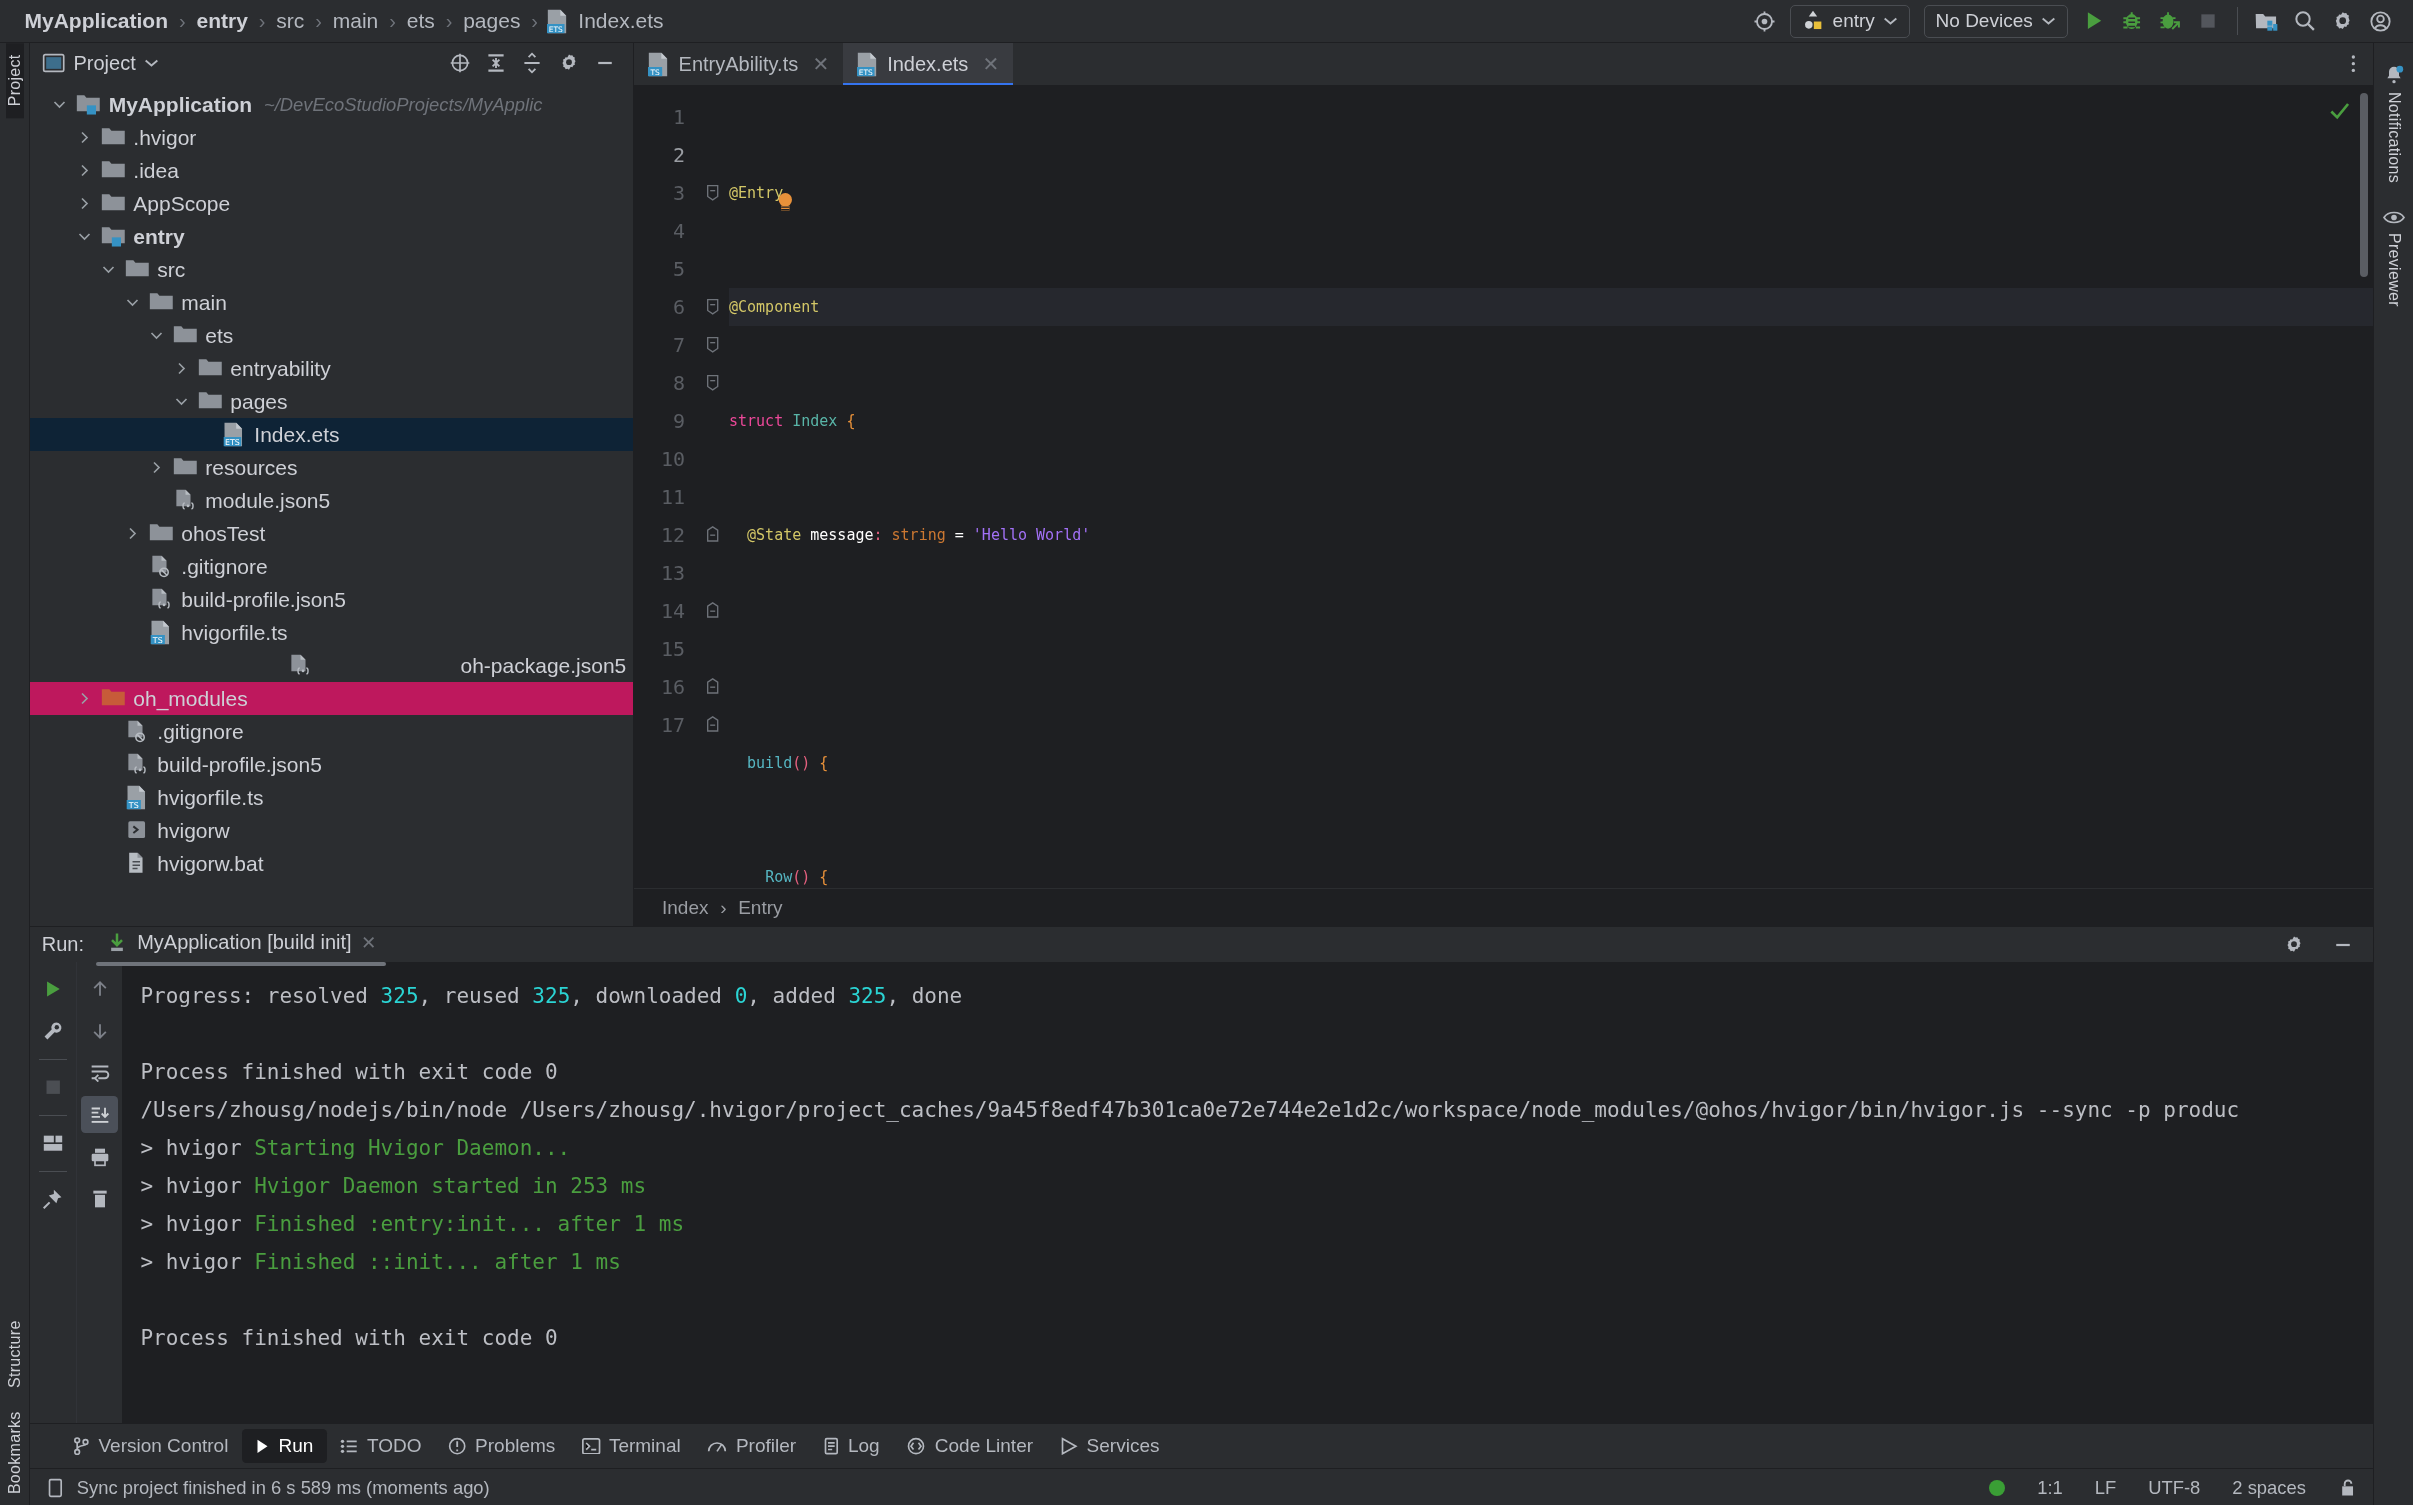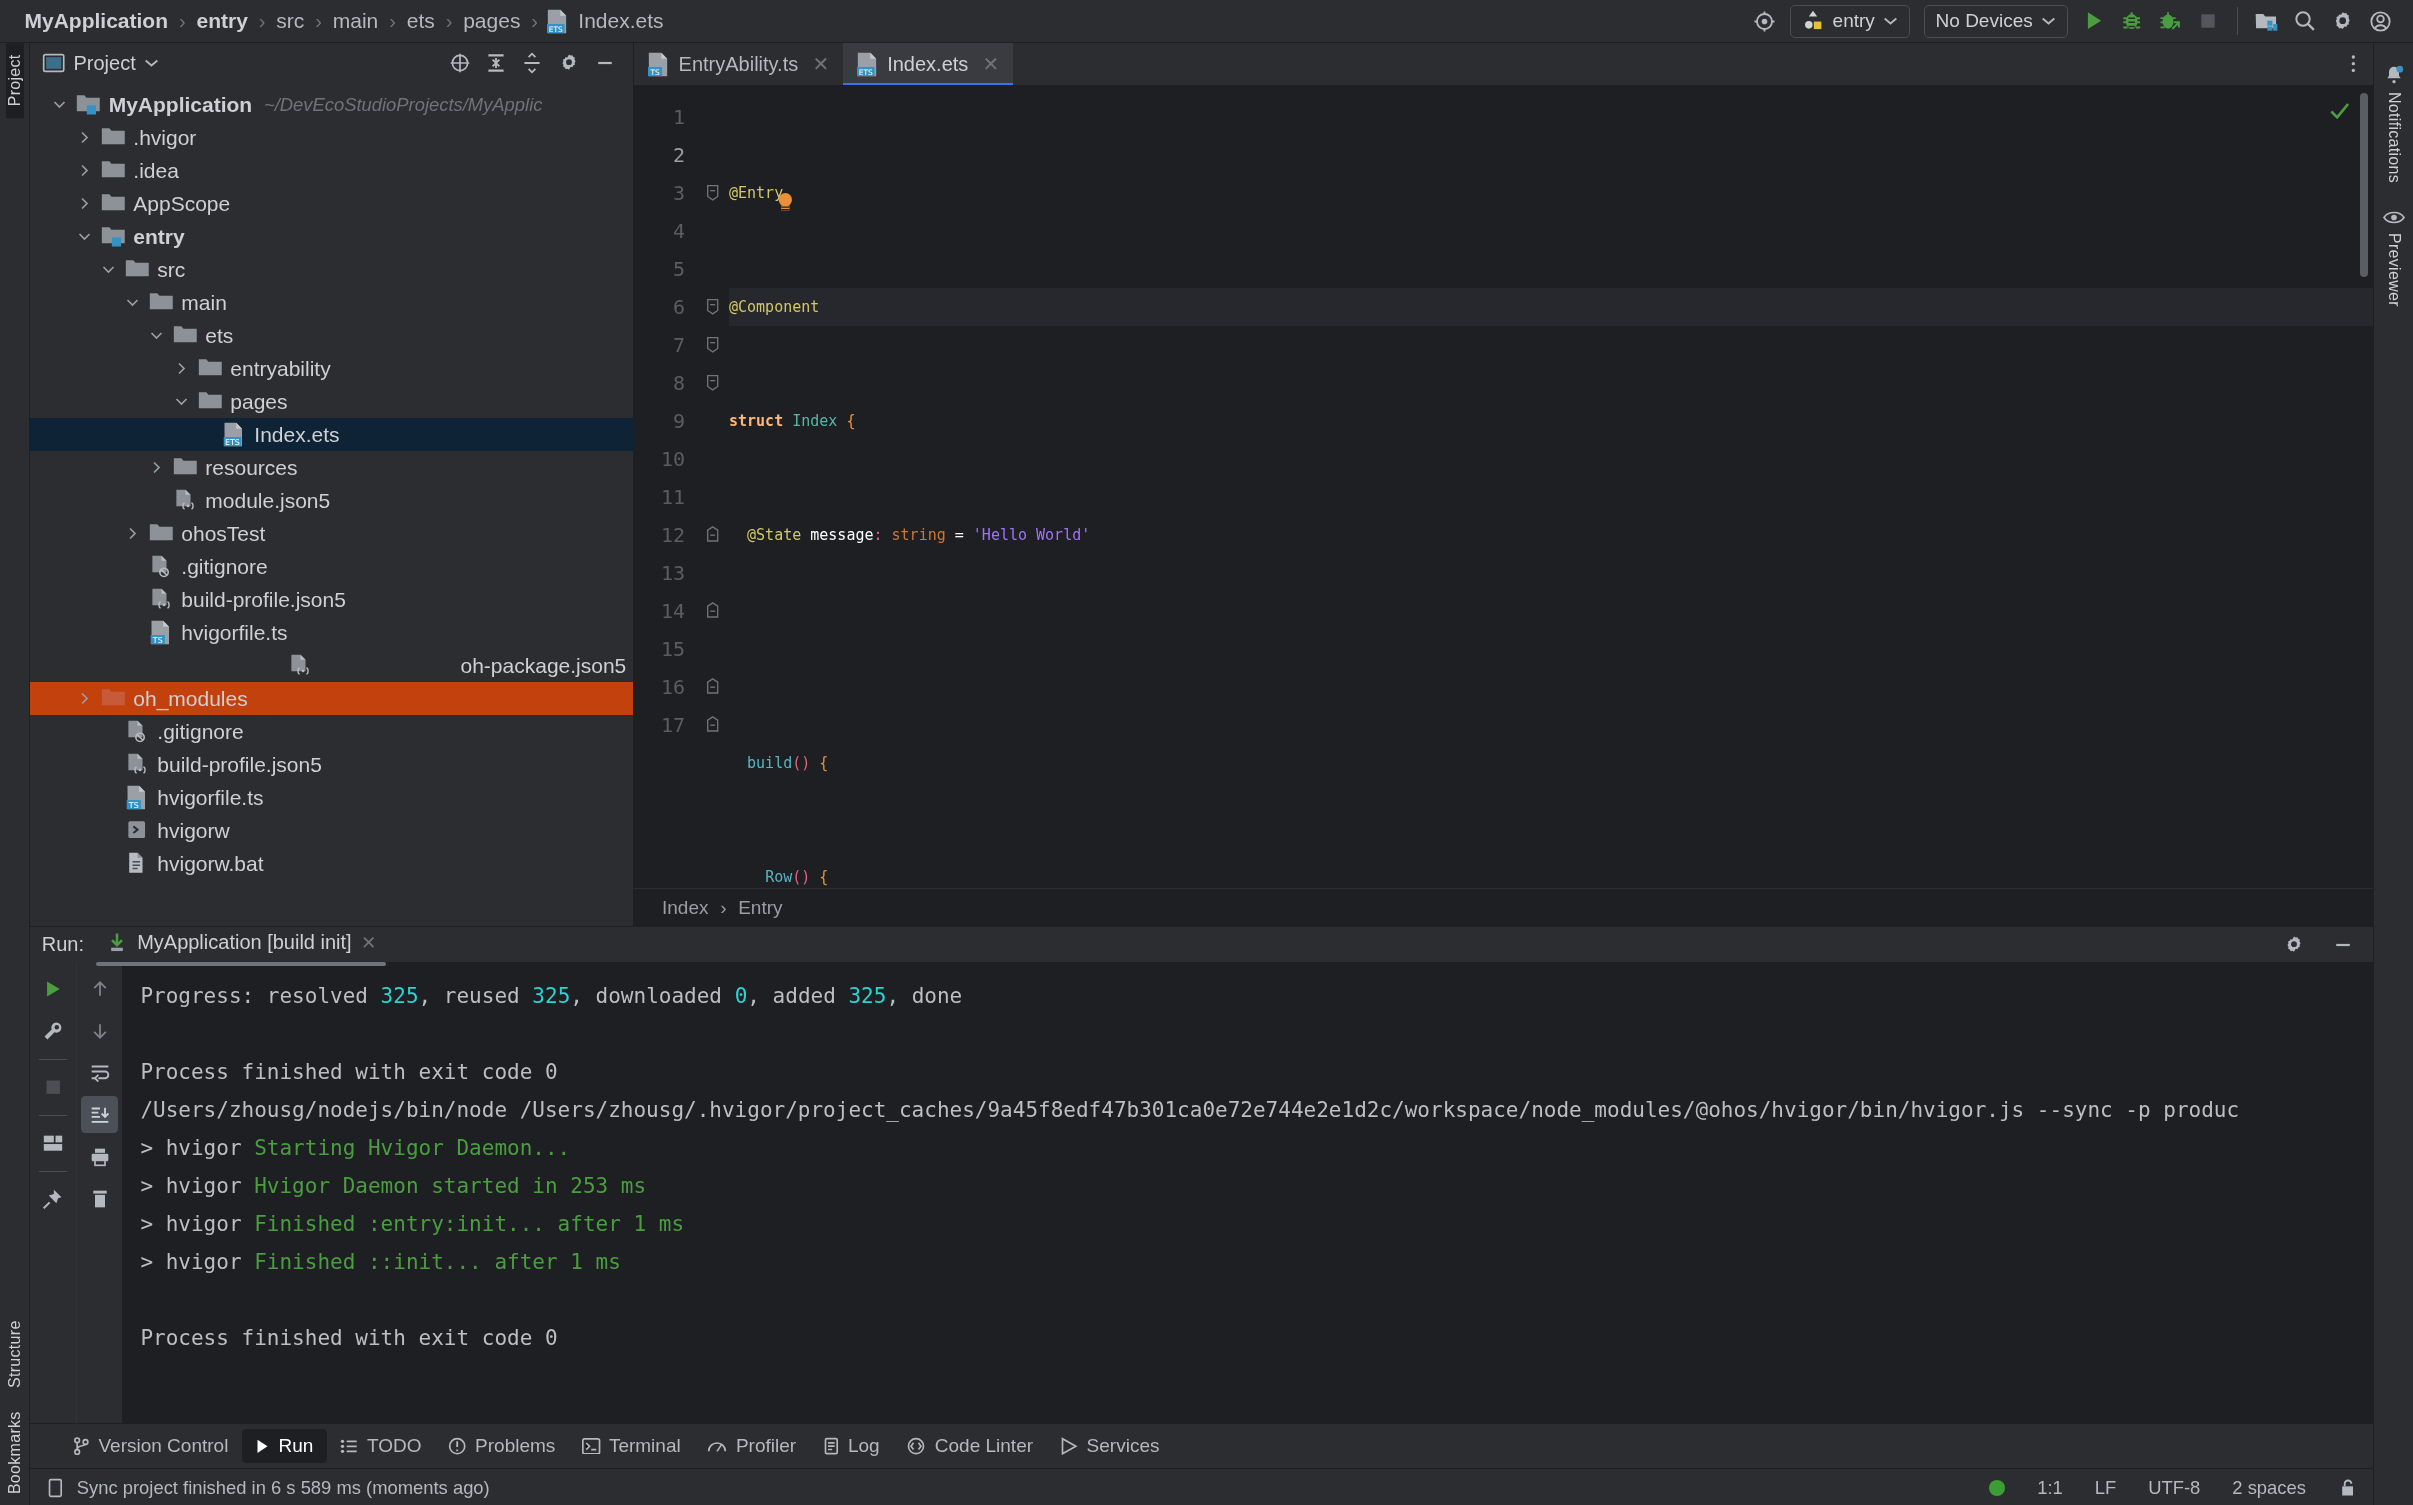--- a/index.html
+++ b/index.html
@@ -49,21 +49,21 @@
   .project-panel { width:604px; background:#2b2d30; display:flex; flex-direction:column;
     border-right:0.8px solid #1e1f22; flex:none; }
   .pp-head { height:40px; display:flex; align-items:center; padding:0 11.7px; gap:8.4px; flex:none; }
   .pp-title { font-size:20px; color:#ced0d6; }
   .pp-tools { margin-left:auto; display:flex; align-items:center; gap:3.3px; }
   .pp-tool { width:33px; height:33px; display:flex; align-items:center; justify-content:center;
     border-radius:4.2px; }
   .tree { flex:1; overflow:hidden; padding-top:5px; font-size:21px; }
   .trow { height:33px; display:flex; align-items:center; white-space:nowrap; padding-right:6.7px; }
   .trow.sel { background:#0e2336; }
-  .trow.hl { background:#c2410c; }
+  .trow.hl { background:#be185d; }
   .arrow { width:22px; display:flex; align-items:center; justify-content:center; flex:none; }
   .arrow svg { display:block; }
   .tlabel { color:#ced0d6; margin-left:7.5px; }
   .tlabel.bold { font-weight:bold; }
   .tpath { color:#6f737a; font-size:18.4px; margin-left:11.7px; font-style:italic; }
   .ico { width:25px; height:25px; flex:none; position:relative; display:inline-block; }
 
   
   .editor { flex:1; display:flex; flex-direction:column; min-width:0; background:#1e1f22; }
   .tabs { height:43px; background:#2b2d30; display:flex; align-items:stretch; flex:none;
@@ -84,21 +84,21 @@
   .gutter div.cur { color:#9a9da3; }
   .folds { width:33px; flex:none; padding-top:11.7px; position:relative; background:#1e1f22; }
   .folds div { height:38px; display:flex; align-items:center; justify-content:center; }
   .code { flex:1; padding-top:11.7px; font-family:"DejaVu Sans Mono", monospace; font-size:15px;
     line-height:38px; white-space:pre; overflow:hidden; position:relative; }
   .code .ln { height:38px; }
   .code .ln.cur { background:#26282e; }
 
   
   .k-dec   { color:#d3c767; }
-  .k-kw    { color:#fdba74; font-weight:bold; }
+  .k-kw    { color:#ec4899; font-weight:normal; }
   .k-type  { color:#59b5a8; }
   .k-brace { color:#e8913a; }
   .k-id    { color:#ffffff; }
   .k-str   { color:#a371f7; }
   .k-fn    { color:#56b6c2; }
   .k-paren { color:#e5607f; }
   .k-prim  { color:#cc7832; }
 
   .lightbulb { position:absolute; left:48px; top:30px; width:16.7px; height:22px; }
 

